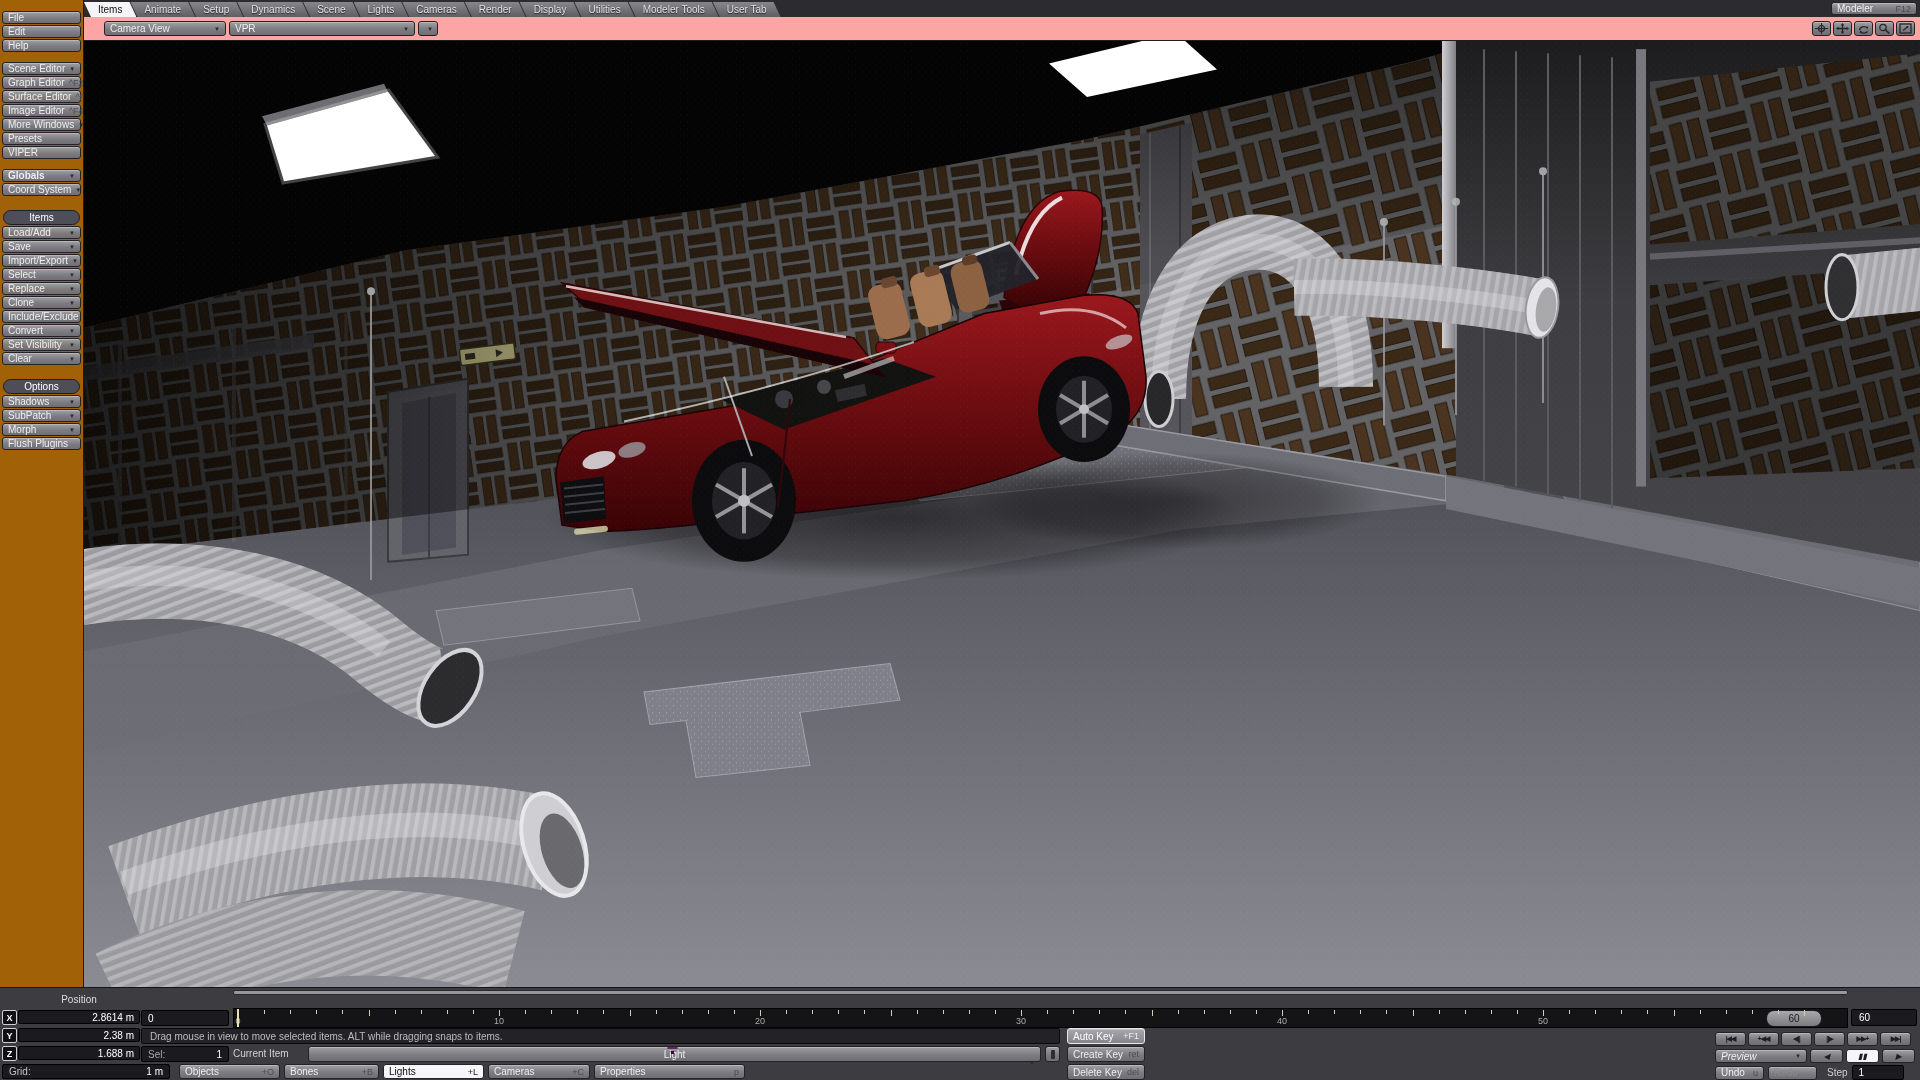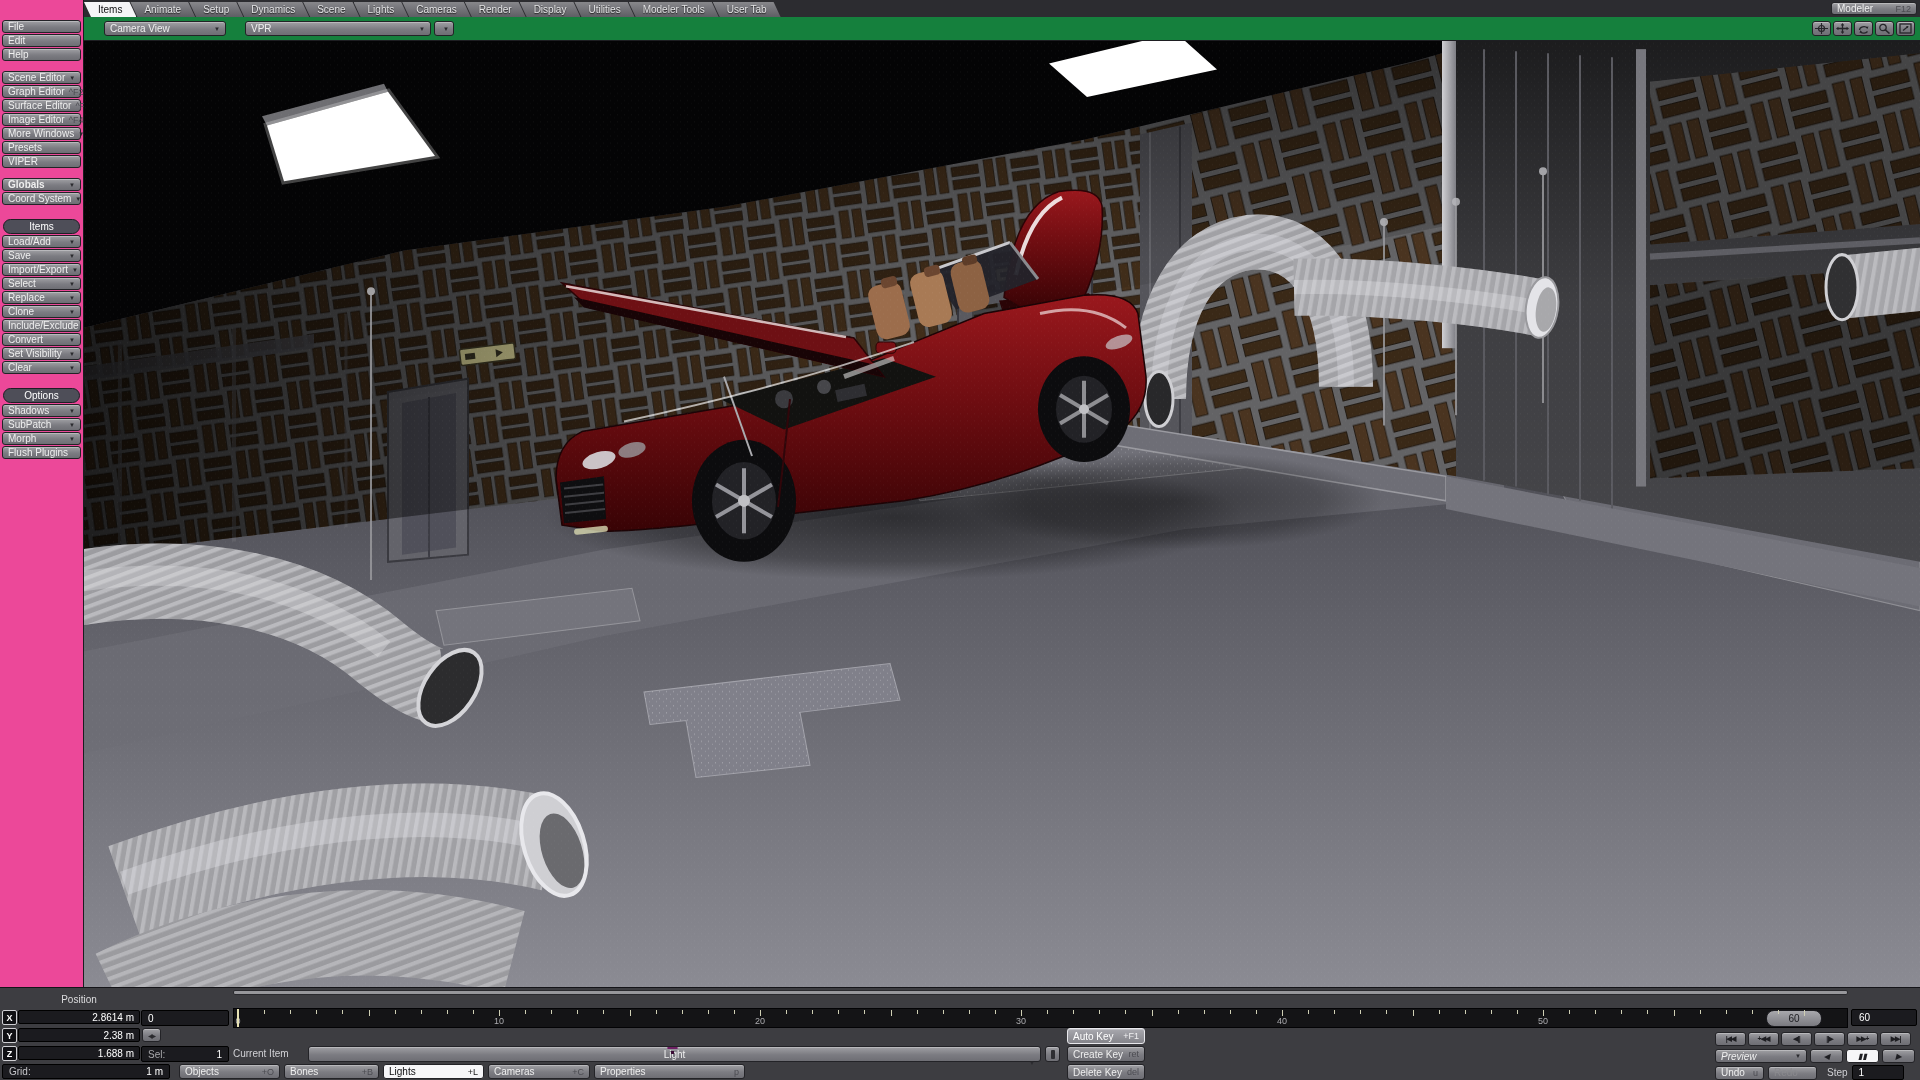--- a/index.html
+++ b/index.html
@@ -10,21 +10,21 @@
   .titlebar{height:18px;background:linear-gradient(180deg,#46464c,#1a1a1e 60%,#050507);display:flex;align-items:center;position:relative;flex:0 0 auto;}
   .app-icon{width:12px;height:12px;margin:0 6px 0 4px;border-radius:3px;background:linear-gradient(135deg,#d8cfa8,#8a7f55);border:1px solid #3a3525;position:relative;}
   .app-icon:after{content:"";position:absolute;left:2px;top:2px;width:6px;height:6px;background:linear-gradient(135deg,#fff,#888);border-radius:1px;}
   .title-text{color:#f2f2f2;font-size:11px;font-weight:bold;letter-spacing:.2px;text-shadow:0 1px 1px #000;white-space:nowrap;}
   .win-btns{position:absolute;right:6px;top:0;display:flex;gap:1px;}
   .win-btn{width:29px;height:14px;border:1px solid #111;border-top:none;border-radius:0 0 4px 4px;background:linear-gradient(180deg,#6a6a70,#3a3a40);color:#fff;font-size:9px;line-height:13px;text-align:center;cursor:pointer;}
   .win-btn.close{width:38px;background:linear-gradient(180deg,#e06a50,#a02818);}
 
   
   .body-row{flex:1 1 auto;display:flex;min-height:0;}
-  .sidebar{width:84px;flex:0 0 84px;background:#ec4899;border-right:1px solid #1c1c20;padding-top:20px;box-sizing:border-box;}
+  .sidebar{width:84px;flex:0 0 84px;background:#a16207;border-right:1px solid #1c1c20;padding-top:11px;box-sizing:border-box;}
   .right-col{flex:1 1 auto;display:flex;flex-direction:column;min-width:0;}
 
   
   .tabbar{height:17px;background:#2c2c30;display:flex;align-items:flex-end;position:relative;flex:0 0 auto;}
   .tab{height:15px;margin-right:-6px;padding:0 14px;display:flex;align-items:center;background:linear-gradient(180deg,#87878b,#5e5e64);clip-path:polygon(0 0,calc(100% - 7px) 0,100% 100%,7px 100%);cursor:pointer;}
   .tab-label{font-size:10px;color:#e2e2e4;text-shadow:0 1px 1px #222;white-space:nowrap;}
   .tab.active{background:#f5f5f7;z-index:2;}
   .tab.active .tab-label{color:#101012;text-shadow:none;}
   .modeler-btn{position:absolute;right:3px;top:2px;width:86px;height:13px;}
 
@@ -35,24 +35,24 @@
   .lw-btn.active-white{background:#f6f6f8;color:#0c0c0e;box-shadow:none;}
   .lw-btn.active-white .sc{color:#222;}
   .lw-header{display:flex;align-items:center;justify-content:center;background:#4e4e58;border:1px solid #1e1e24;border-radius:8px;color:#fff;font-size:10px;height:13px;}
   .dark-field{background:#1b1b1f;border:1px solid #000;border-radius:2px;color:#fff;font-size:10px;display:flex;align-items:center;box-sizing:border-box;}
 
   
   .sidebar .lw-btn{height:13px;margin:0 2px 1px 2px;}
   .sidebar .lw-header{margin:0 3px 1px 3px;} .sb-gap-m{height:9px;} .sb-gap-l{height:13px;}
 
   
-  .toolbar2{height:23px;background:#15803d;border-bottom:1px solid #1e1e22;display:flex;align-items:center;position:relative;flex:0 0 auto;}
+  .toolbar2{height:23px;background:#fca5a5;border-bottom:1px solid #1e1e22;display:flex;align-items:center;position:relative;flex:0 0 auto;}
   .toolbar2 .lw-btn{height:15px;}
   .combo-view{width:122px;margin-left:20px;}
-  .combo-vpr{width:186px;margin-left:19px;}
+  .combo-vpr{width:186px;margin-left:3px;}
   .mini-drop{width:20px;margin-left:3px;justify-content:center;}
   .nav-icons{position:absolute;right:5px;top:4px;display:flex;gap:2px;}
   .nav-btn{width:19px;height:15px;padding:0;justify-content:center;}
   .nav-btn svg{display:block;}
 
   
   .viewport{flex:1 1 auto;position:relative;background:#050506;min-height:0;}
   .viewport svg{position:absolute;inset:0;}
 
   
@@ -641,20 +641,21 @@
           <div class="lw-btn axis-spin">◀▶</div>
         </div>
       </div>
 
     <div class="dark-field grid-field">
       <span class="lab">Grid:</span>
       <span>1 m</span>
     </div>
 
     <div class="dark-field frame-field">0</div>
+    <div class="hint-bar">Drag mouse in view to move selected items. ALT while dragging snaps to items.</div>
 
     <div class="dark-field sel-field">
       <span class="lab">Sel:</span>
       <span>1</span>
     </div>
     <div class="ci-label">Current Item</div>
     <div class="lw-btn ci-combo">
       <span class="light-ico"></span>
       <span>Light</span>
       <span class="arr">▼</span>

